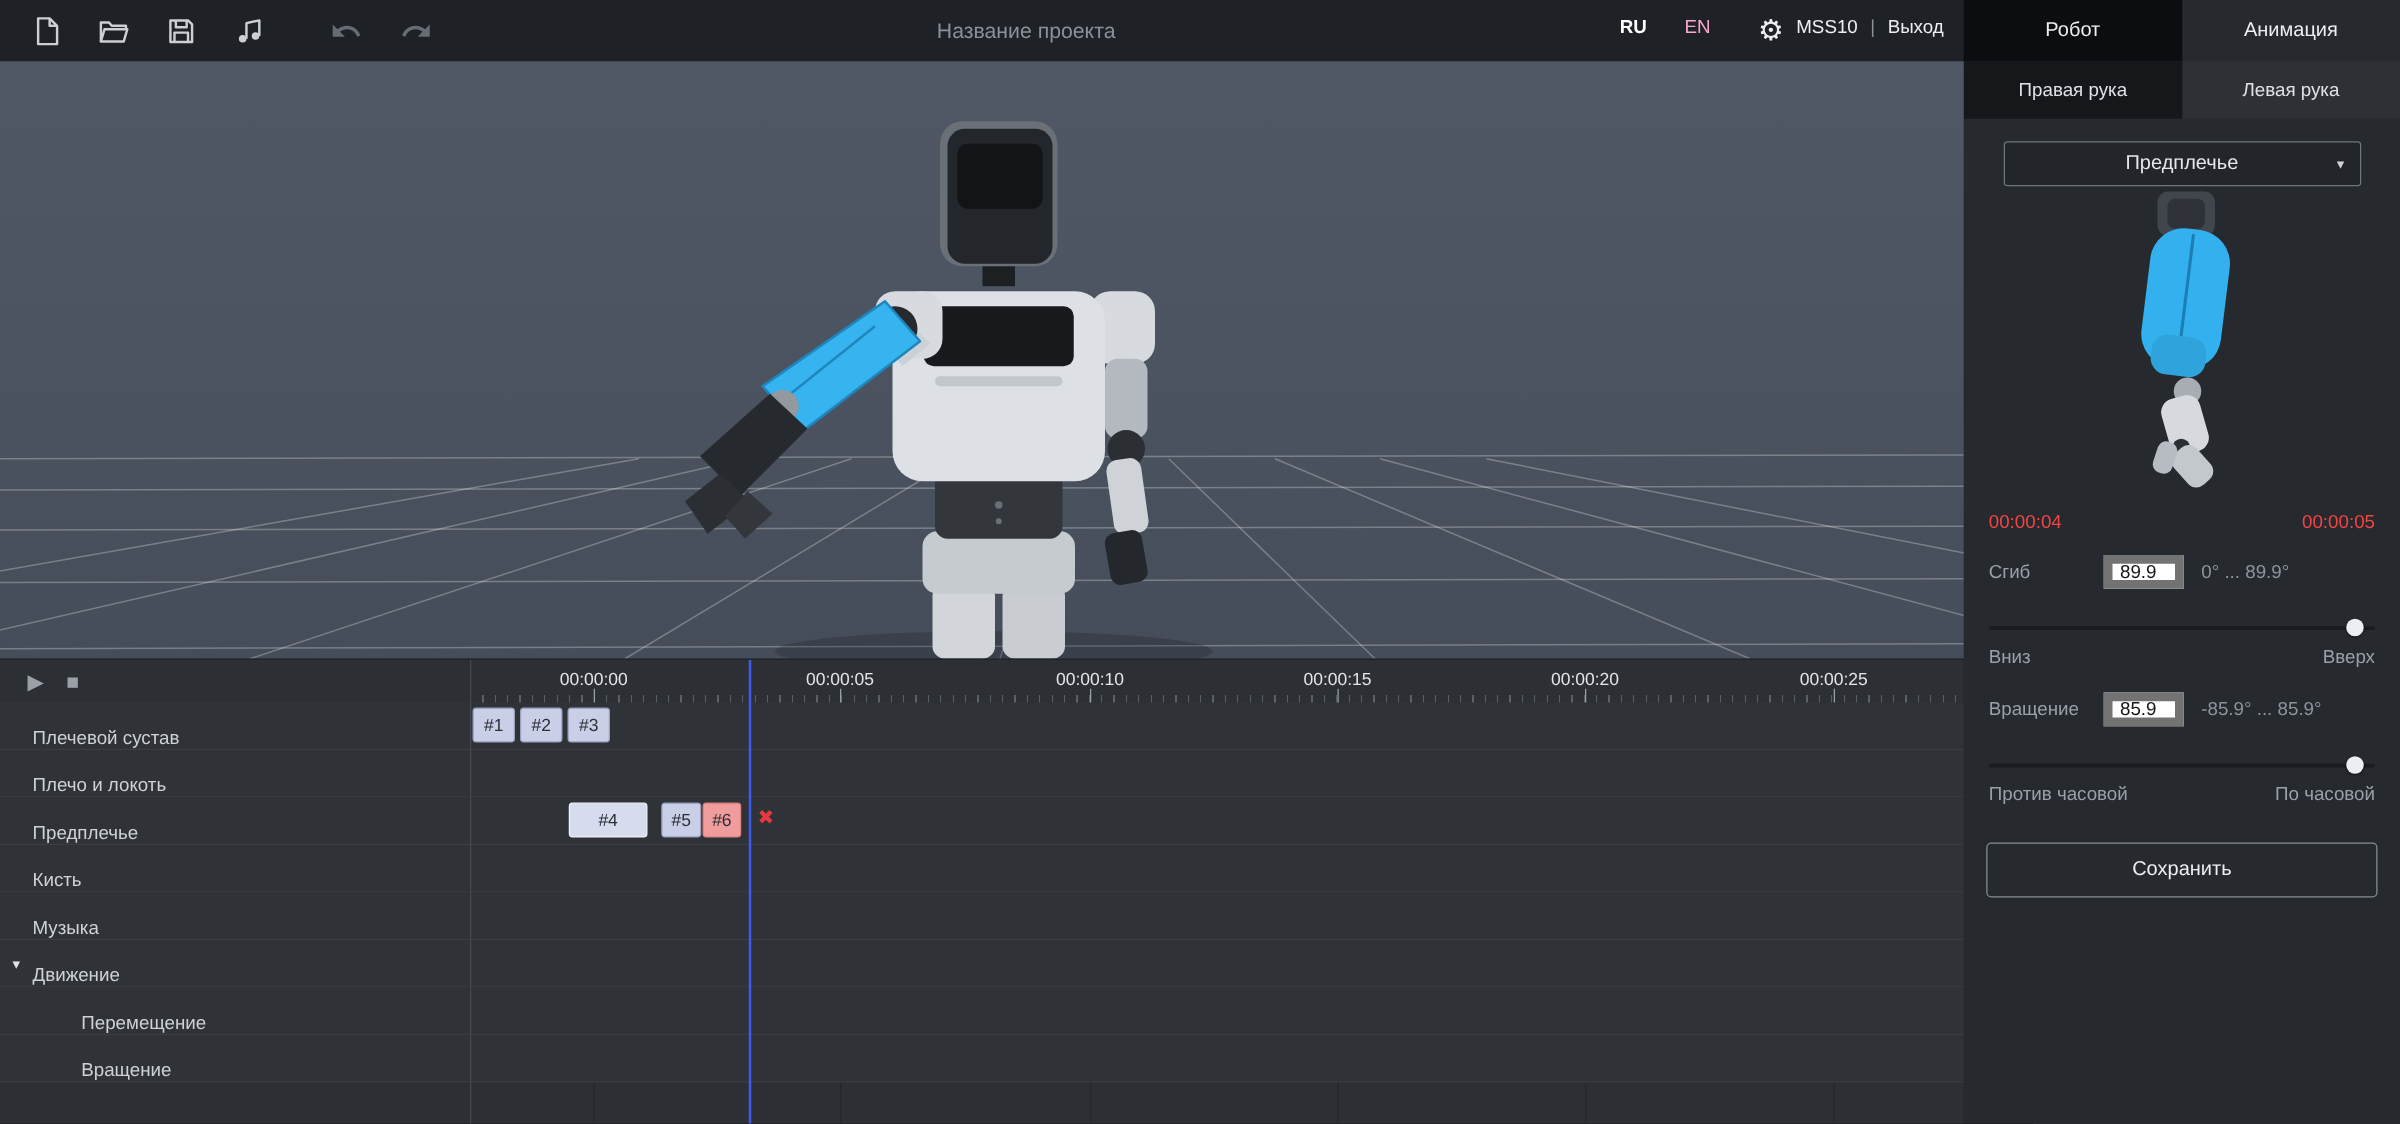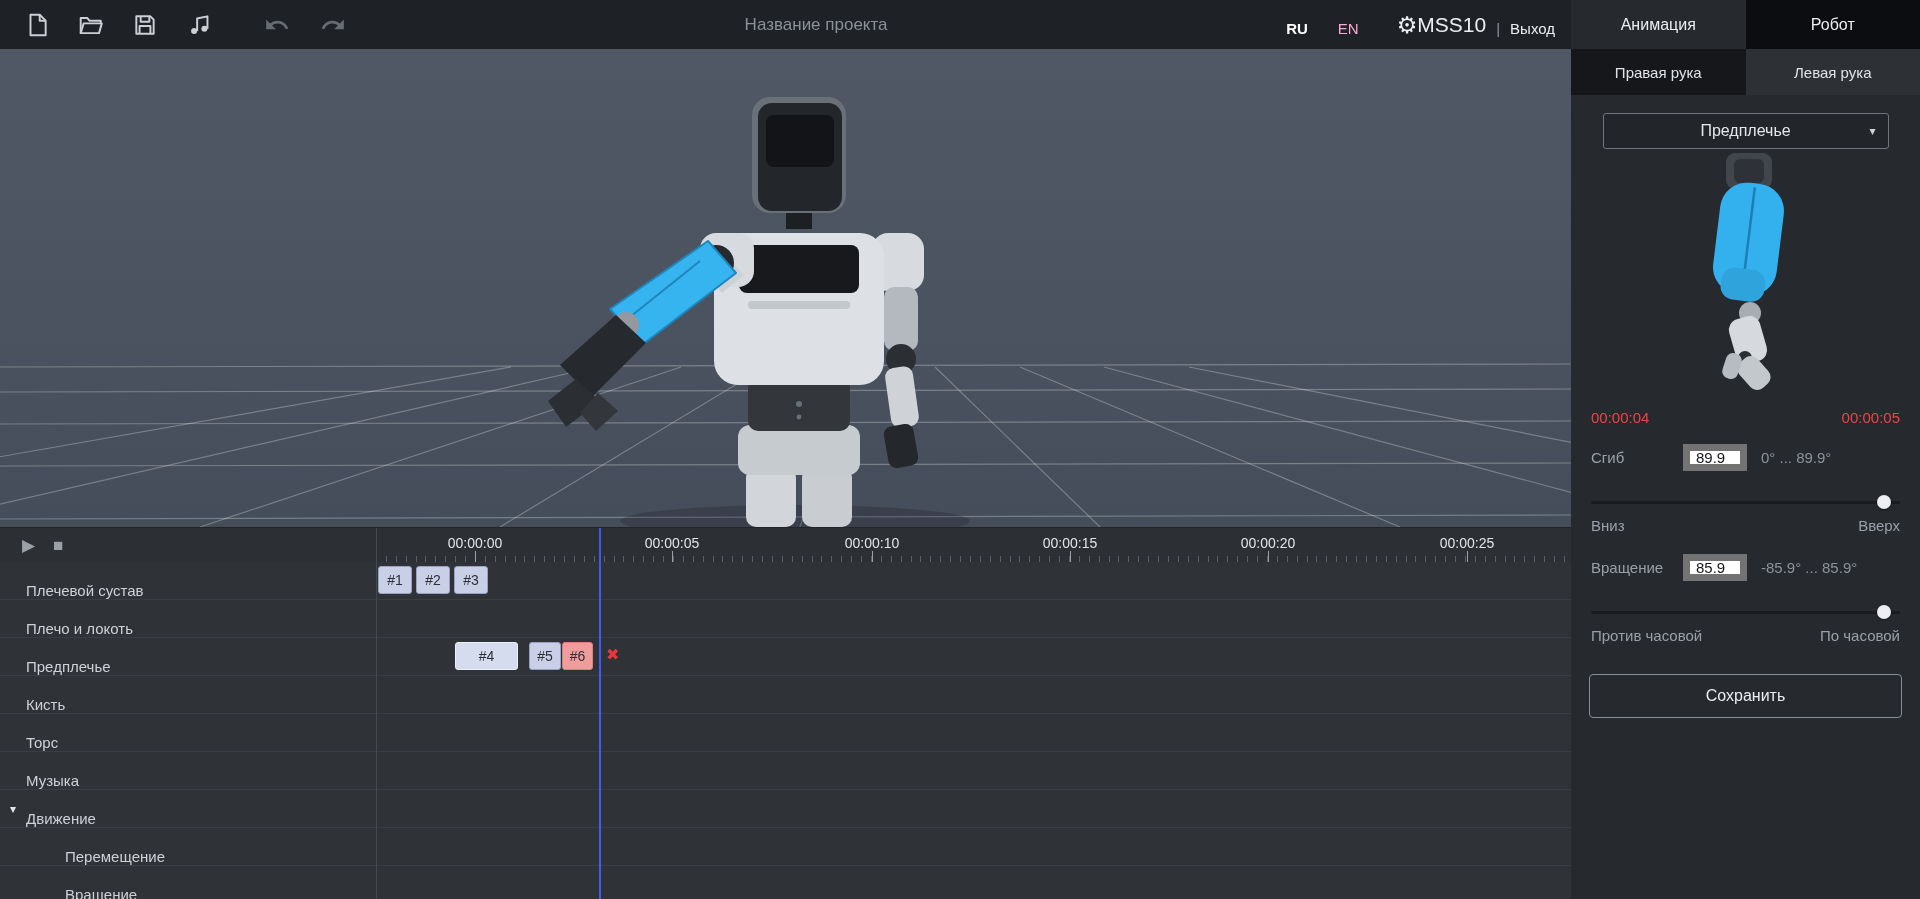--- a/index.html
+++ b/index.html
@@ -11,25 +11,25 @@
   
   .topbar { height:49px; background:#1e2126; display:flex; align-items:center; flex:none; }
   .tb-icons { display:flex; align-items:center; gap:28px; padding-left:24px; }
   .tb-icon { width:26px; height:26px; color:#ccd0d5; cursor:pointer; }
   .tb-icon svg { width:26px; height:26px; display:block; }
   .tb-undo { display:flex; align-items:center; gap:30px; margin-left:52px; color:#676c73; }
   .tb-title-wrap { flex:1; display:flex; justify-content:center; }
   .tb-title { background:transparent; border:none; outline:none; width:340px; text-align:center;
     font-size:17px; color:#b9bec5; font-family:inherit; }
   .tb-title::placeholder { color:#8b9099; }
-  .tb-right { display:flex; align-items:flex-end; padding-right:16px; }
+  .tb-right { display:flex; align-items:flex-start; padding-right:16px; }
   .lang-ru { color:#ffffff; font-weight:bold; font-size:15px; cursor:pointer; }
   .lang-en { color:#f9a8d4; font-size:15px; margin-left:30px; cursor:pointer; }
   .gear { color:#eceef1; font-size:23px; margin-left:38px; cursor:pointer; line-height:1; }
-  .user { color:#eceef1; font-size:21px; margin-left:0; }
+  .user { color:#eceef1; font-size:15px; margin-left:10px; }
   .sep  { color:#8b9099; font-size:15px; margin:0 10px; }
   .logout { color:#eceef1; font-size:15px; cursor:pointer; }
 
   
   .viewport { height:478px; flex:none; position:relative; overflow:hidden;
     background:linear-gradient(180deg,#4f markdowm5864 0%,#4a535f 55%,#444d59 100%); }
   .viewport { background:linear-gradient(180deg,#4f5864 0%,#4a535f 55%,#444d59 100%); }
   .viewport svg { position:absolute; left:0; top:0; }
 
   
@@ -255,25 +255,20 @@
             <div class="chip danger" style="left: 562px; width: 31px;">#6</div>
             <div class="delete-x" style="left: 606px;">✖</div>
           </div>
           <div class="track-row">
             <div class="track-label">
               <span>Кисть</span>
             </div>
           </div>
           <div class="track-row">
             <div class="track-label">
-              <span>Торс</span>
-            </div>
-          </div>
-          <div class="track-row">
-            <div class="track-label">
               <span>Музыка</span>
             </div>
           </div>
           <div class="track-row">
             <div class="track-label">
               <span class="expand-arrow">▾</span>
               <span>Движение</span>
             </div>
           </div>
           <div class="track-row">
@@ -287,22 +282,22 @@
             </div>
           </div>
         </div>
       <div class="tl-separator"></div>
       <div class="tl-playhead" id="playhead" style="left: 599px;"></div>
     </div>
   </div>
 
   <div class="panel">
     <div class="panel-tabs">
+      <div class="ptab ptab-robot">Робот</div>
       <div class="ptab ptab-animation">Анимация</div>
-      <div class="ptab ptab-robot">Робот</div>
     </div>
     <div class="subtabs">
       <div class="stab stab-active">Правая рука</div>
       <div class="stab stab-inactive">Левая рука</div>
     </div>
 
     <div class="joint-select">
       <span>Предплечье</span>
       <span class="joint-caret">▾</span>
     </div>

